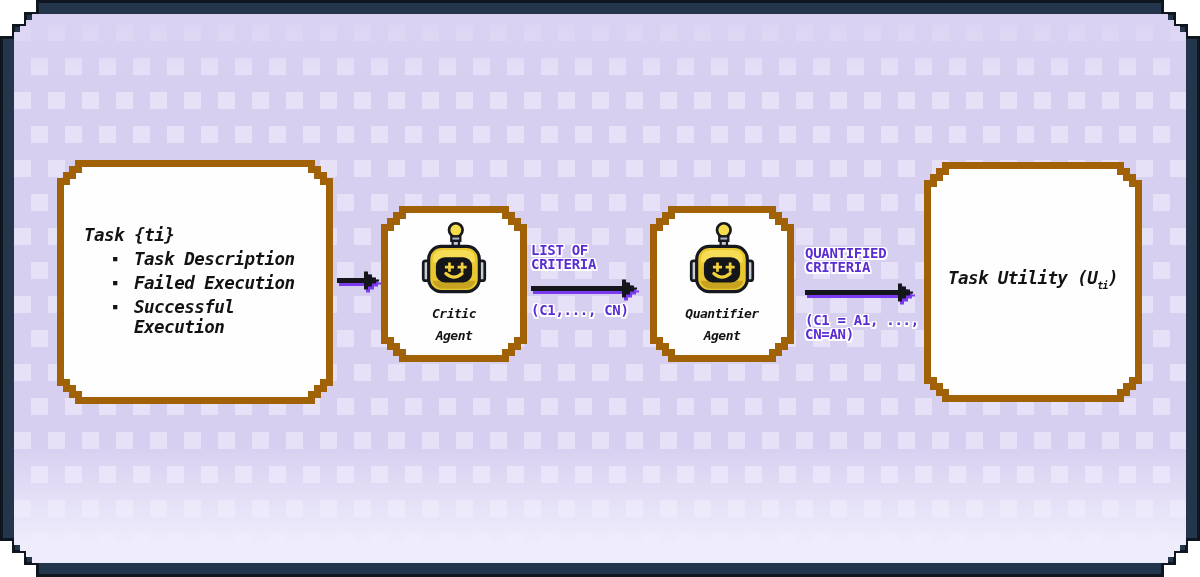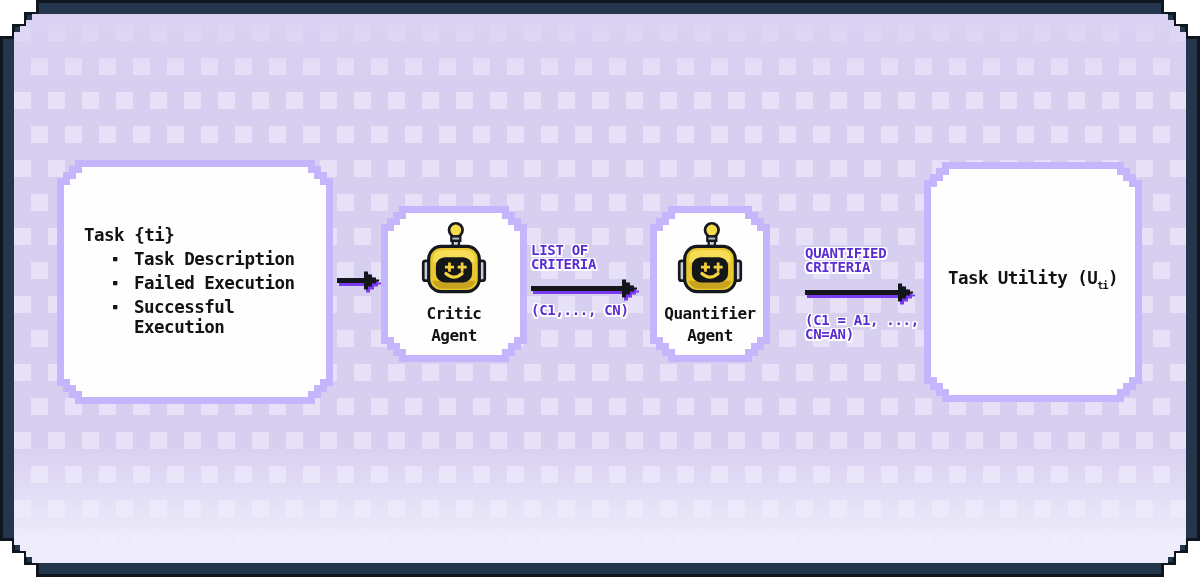--- a/index.html
+++ b/index.html
@@ -28,33 +28,33 @@
     background-image:
       linear-gradient(180deg,#d9d2f2 0px,rgba(217,210,242,0) 70px,rgba(238,236,251,0) 430px,rgba(240,238,252,.95) 530px),
       conic-gradient(from 0deg at 17px 17px,rgba(0,0,0,0) 0 270deg,#e7e1f8 0),
       conic-gradient(from 0deg at 17px 17px,rgba(0,0,0,0) 0 270deg,#e7e1f8 0);
     background-size:100% 100%,34px 68px,34px 68px;
     background-position:0 0,0 10px,17px 44px;
     background-repeat:no-repeat,repeat,repeat;
   }
   .content{position:absolute;inset:0;}
   
-  .pbox{position:absolute;background:#c4b5fd;}
+  .pbox{position:absolute;background:#a16207;font-style:italic;}
   .pbox-inner{position:absolute;inset:7px;background:#fffeff;}
   .pbox-content{position:absolute;inset:7px;z-index:2;}
 
   .task-content{padding:58px 0 0 20px;color:#121212;}
   .task-title{font-size:17.5px;font-weight:700;letter-spacing:-.5px;}
   .bullet-list{margin:4px 0 0 0;padding:0;list-style:none;}
   .bullet-item{display:flex;align-items:flex-start;margin-top:4px;font-size:17.5px;font-weight:700;letter-spacing:-.5px;line-height:20px;}
   .bullet-dot{width:22px;margin-left:28px;font-size:11px;line-height:20px;flex:0 0 auto;}
   .bullet-label{width:182px;}
 
   .agent-content{display:flex;flex-direction:column;align-items:center;padding-top:8px;}
-  .agent-label{margin-top:6px;font-size:16px;font-weight:700;letter-spacing:-.5px;line-height:22px;text-align:center;color:#121212;white-space:pre-line;}
+  .agent-label{margin-top:6px;font-size:13px;font-weight:700;letter-spacing:-.5px;line-height:22px;text-align:center;color:#121212;white-space:pre-line;}
 
   .arrow-group{position:absolute;}
   .purple-label{
     color:#5a2dd2;font-size:14px;font-weight:700;line-height:13.5px;letter-spacing:-.3px;white-space:pre-line;
     text-shadow:-1.5px -1.5px 0 #fff,1.5px -1.5px 0 #fff,-1.5px 1.5px 0 #fff,1.5px 1.5px 0 #fff,0 -1.5px 0 #fff,0 1.5px 0 #fff,-1.5px 0 0 #fff,1.5px 0 0 #fff;
   }
   .arrow-svg{display:block;}
 
   .output-content{display:flex;align-items:center;justify-content:center;text-align:center;color:#121212;}
   .output-text{font-size:17.5px;font-weight:700;letter-spacing:-.6px;line-height:24px;}
@@ -146,21 +146,21 @@
           <rect x="0" y="9" width="91" height="5"></rect>
           <rect x="91" y="2.5" width="4" height="18"></rect>
           <rect x="95" y="5.5" width="4" height="12"></rect>
           <rect x="99" y="8.5" width="4" height="6"></rect>
           <rect x="103" y="10.5" width="3" height="2"></rect>
         </g>
       </svg>
       <div class="purple-label" style="">(C1,..., CN)</div>
     </div>
 
-    <div class="pbox px6" style="left:650px;top:206px;width:120px;height:156px;">
+    <div class="pbox px6" style="left:650px;top:206px;width:144px;height:156px;">
       <div class="pbox-inner px6"></div>
       <div class="pbox-content agent-content">
         <svg width="66" height="76" viewBox="0 0 72 84">
           <circle cx="38" cy="10" r="7.5" fill="#f6dc4a" stroke="#15181e" stroke-width="3"></circle>
           <rect x="33" y="17" width="10" height="5" fill="#aeb3bd" stroke="#15181e" stroke-width="2.5"></rect>
           <rect x="34.5" y="22" width="7" height="6" fill="#c9cdd6" stroke="#15181e" stroke-width="2.5"></rect>
           <rect x="2" y="44" width="10" height="22" rx="2.5" fill="#c9cdd6" stroke="#15181e" stroke-width="3"></rect>
           <rect x="60" y="44" width="10" height="22" rx="2.5" fill="#c9cdd6" stroke="#15181e" stroke-width="3"></rect>
           <rect x="8" y="28" width="56" height="50" rx="14" fill="#e9c72e" stroke="#15181e" stroke-width="3.5"></rect>
           <path d="M13 42 q0-10 12-10 h22 q12 0 12 10 v4 H13 z" fill="#f6dd55"></path>

